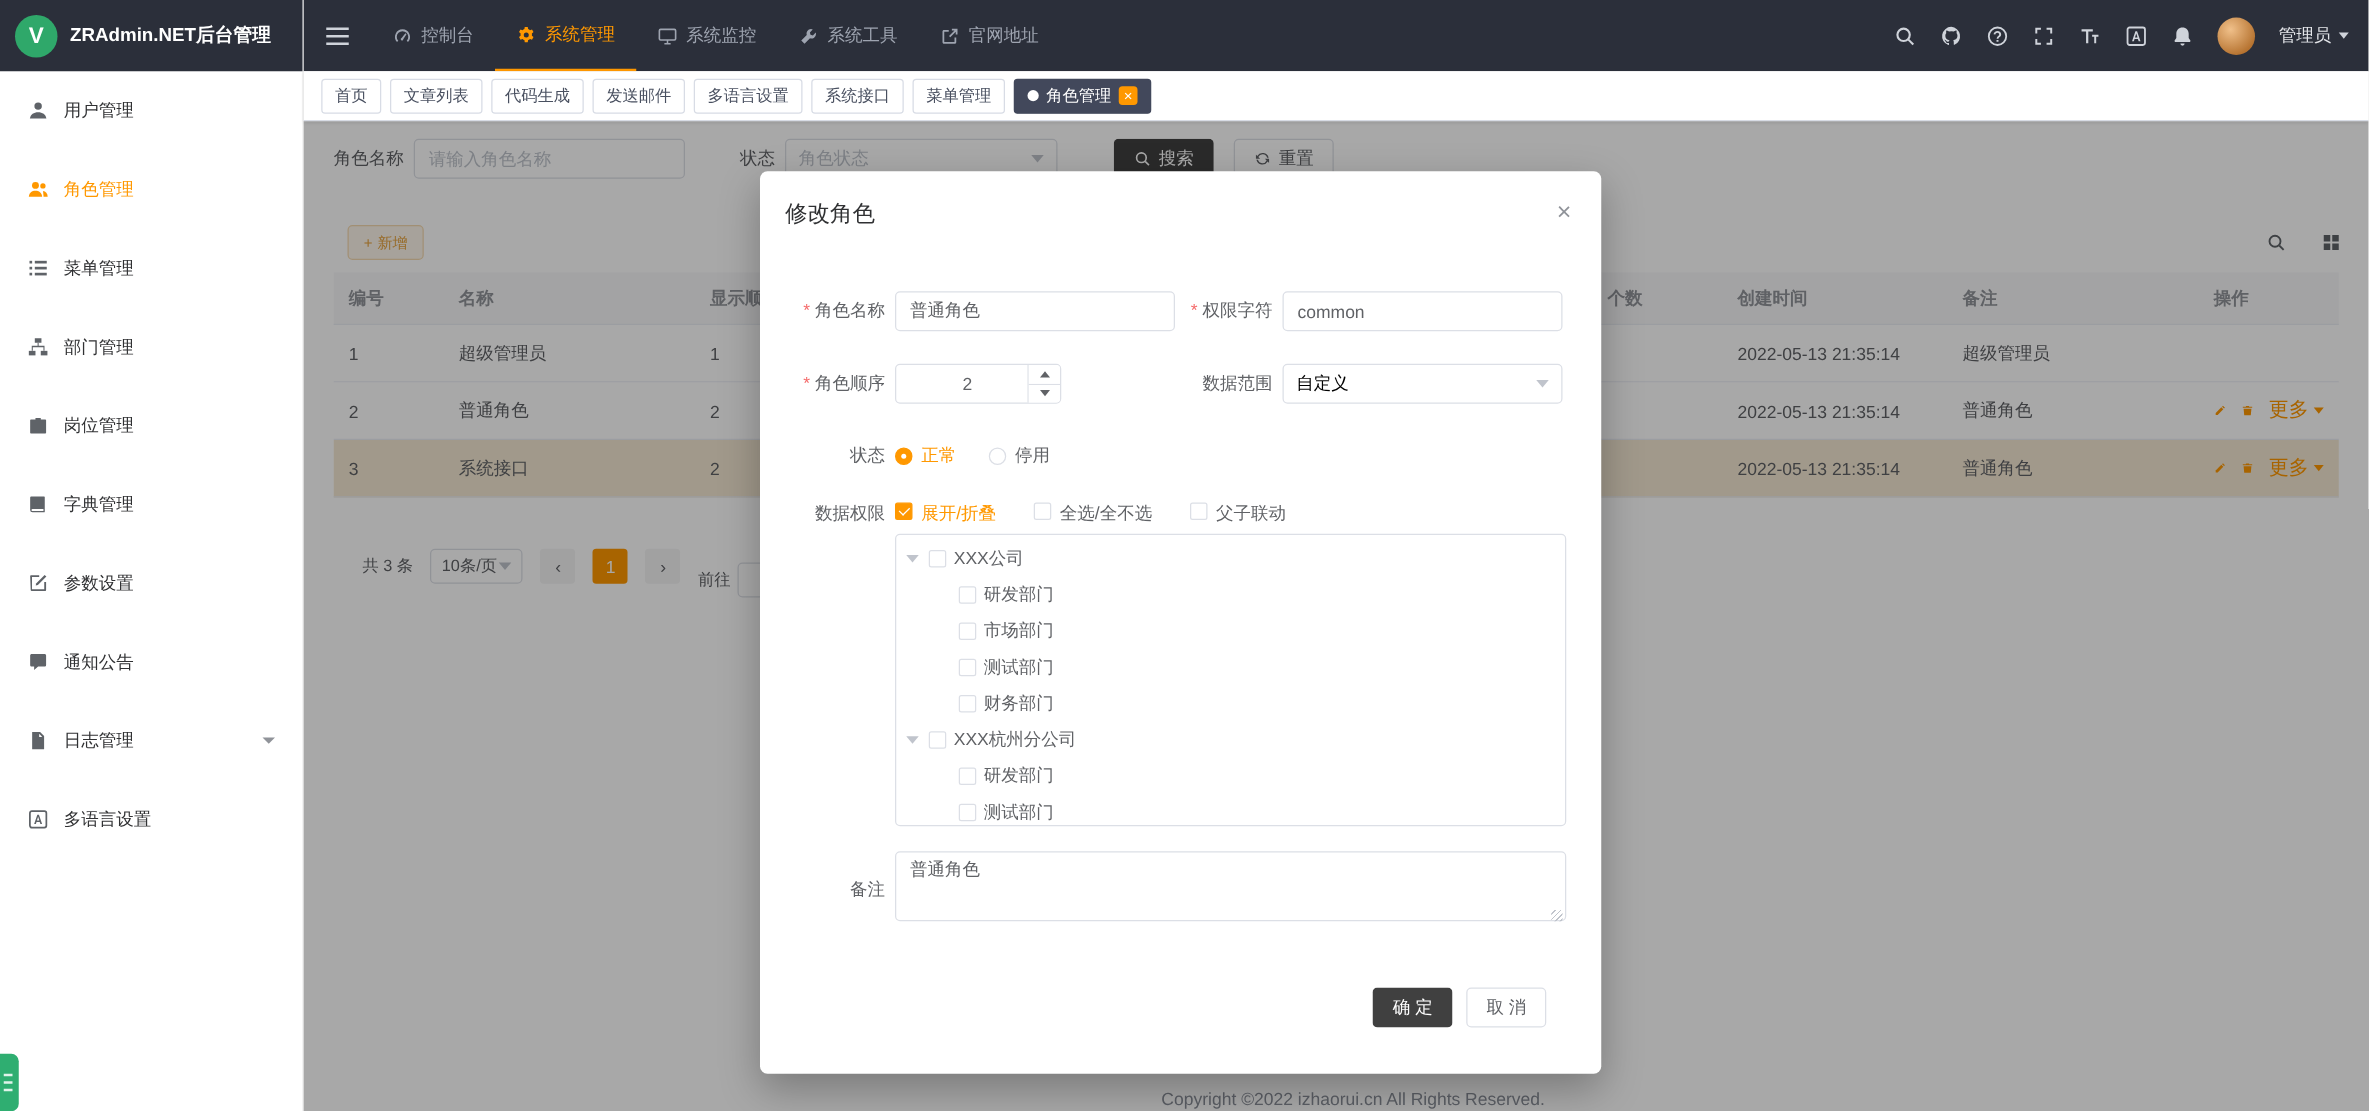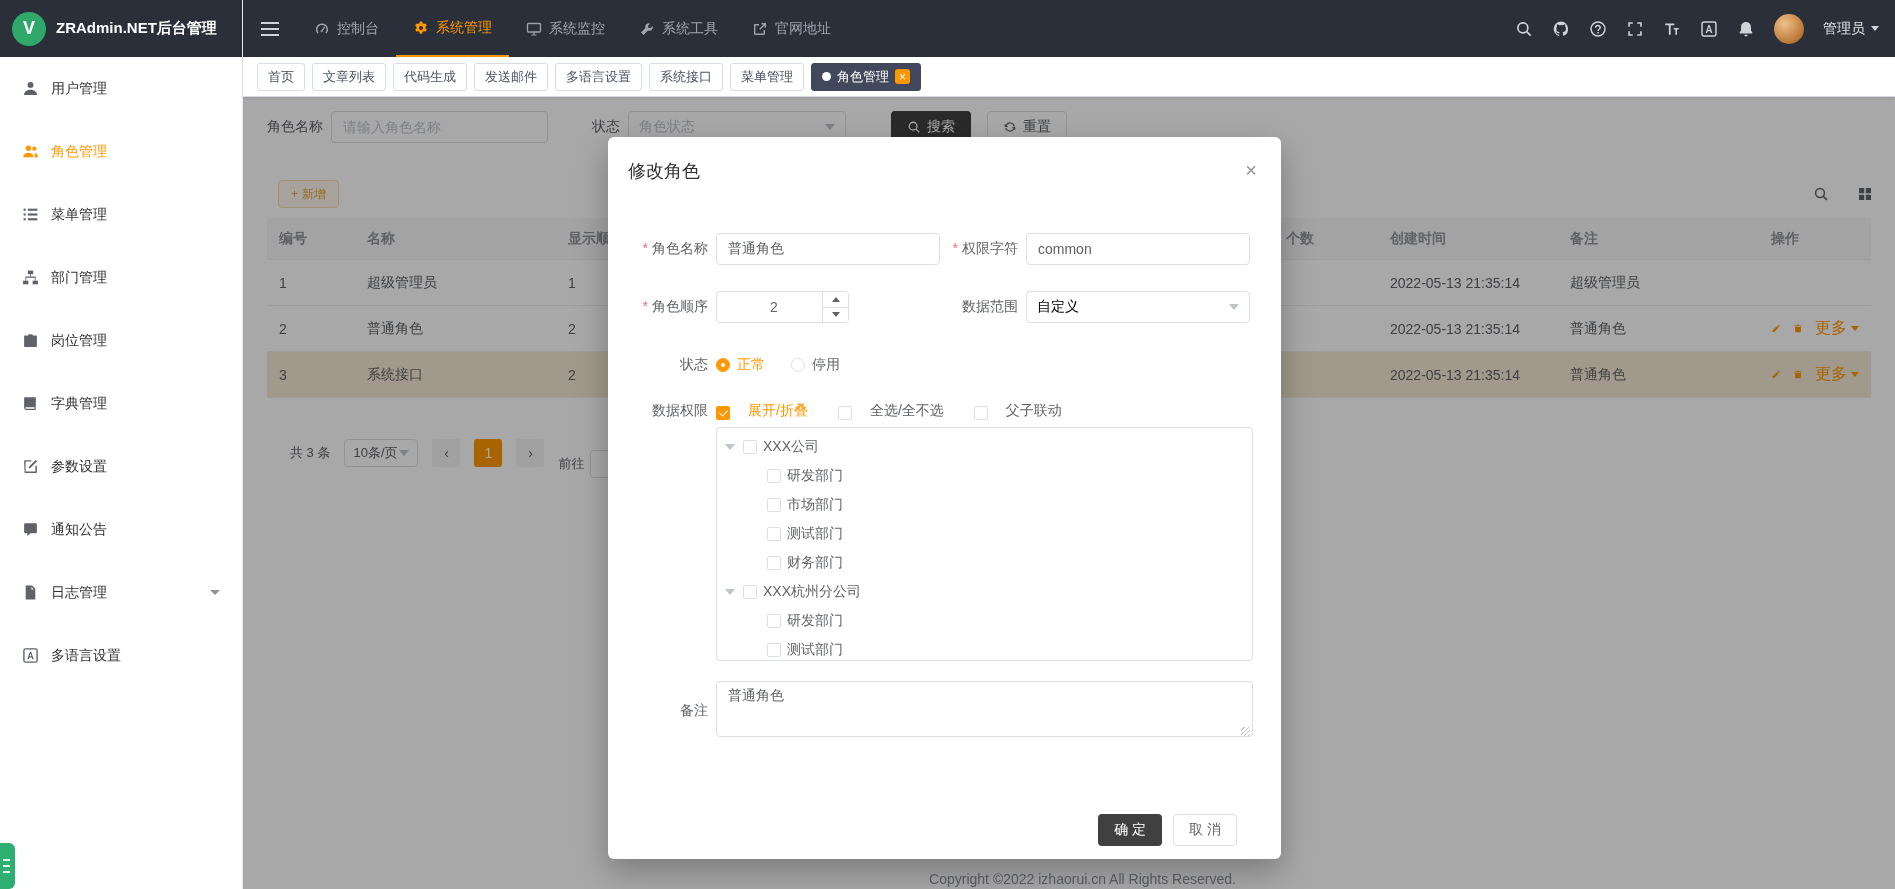--- a/index.html
+++ b/index.html
@@ -104,36 +104,36 @@
   .spin span { flex:1; display:flex; align-items:center; justify-content:center; cursor:pointer; background:#fff; }
   .spin span:first-child { border-bottom:1px solid #dcdfe6; border-radius:0 3px 0 0; }
   .spin span:last-child { border-radius:0 0 3px 0; }
   .tri-up { width:0; height:0; border-left:4px solid transparent; border-right:4px solid transparent; border-bottom:5px solid #606266; }
   .tri-dn { width:0; height:0; border-left:4px solid transparent; border-right:4px solid transparent; border-top:5px solid #606266; }
   .radio { display:flex; align-items:center; gap:7px; margin-right:26px; font-size:14px; color:#606266; cursor:pointer; }
   .radio-dot { width:14px; height:14px; border-radius:50%; border:1px solid #dcdfe6; background:#fff; position:relative; }
   .radio.checked .radio-dot { border-color:#ff9800; background:#ff9800; }
   .radio.checked .radio-dot::after { content:""; position:absolute; left:4px; top:4px; width:4px; height:4px; border-radius:50%; background:#fff; }
   .radio.checked .rlbl { color:#ff9800; }
-  .cb { display:flex; align-items:flex-end; gap:18px; margin-right:30px; font-size:14px; color:#606266; cursor:pointer; }
+  .cb { display:flex; align-items:flex-start; gap:7px; margin-right:30px; font-size:14px; color:#606266; cursor:pointer; }
   .cb-box { width:14px; height:14px; border:1px solid #dcdfe6; border-radius:2px; background:#fff; position:relative; flex-shrink:0; }
   .cb.checked .cb-box { background:#ff9800; border-color:#ff9800; }
   .cb.checked .cb-box::after { content:""; position:absolute; left:4px; top:1px; width:4px; height:7px; border:solid #fff; border-width:0 1.5px 1.5px 0; transform:rotate(45deg); }
   .cb.checked .clbl { color:#ff9800; }
   .tree-row { margin-bottom:20px; }
   .tree-box { width:537px; height:234px; border:1px solid #dcdfe6; border-radius:4px; padding:4px 0; overflow:hidden; }
   .tnode { display:flex; align-items:center; height:29px; gap:6px; font-size:14px; color:#606266; cursor:pointer; }
   .tnode.parent { padding-left:8px; }
   .tnode.child { padding-left:50px; }
   .tcaret { width:0; height:0; border-left:5px solid transparent; border-right:5px solid transparent; border-top:6px solid #c0c4cc; margin-right:2px; }
   .remark-row { margin-bottom:0; }
   .ta-wrap { position:relative; }
   .textarea { width:537px; height:56px; border:1px solid #dcdfe6; border-radius:4px; padding:5px 11px; font-size:14px; color:#606266; resize:none; font-family:inherit; outline:none; }
   .ta-grip { position:absolute; right:3px; bottom:5px; width:9px; height:9px; background:repeating-linear-gradient(135deg, transparent 0 2px, #c0c4cc 2px 3px); }
-  .dlg-footer { display:flex; justify-content:flex-end; gap:11px; padding-right:22px; margin-top:73px; }
+  .dlg-footer { display:flex; justify-content:flex-end; gap:11px; padding-right:22px; margin-top:48px; }
   .btn-confirm { min-width:61px; }
   .btn-cancel { min-width:58px; }
 
   .hidden-defs { position:absolute; width:0; height:0; overflow:hidden; }
 </style>
 </head>
 <body>
 
 <svg class="hidden-defs" xmlns="http://www.w3.org/2000/svg">
   <symbol id="i-user" viewBox="0 0 16 16">

